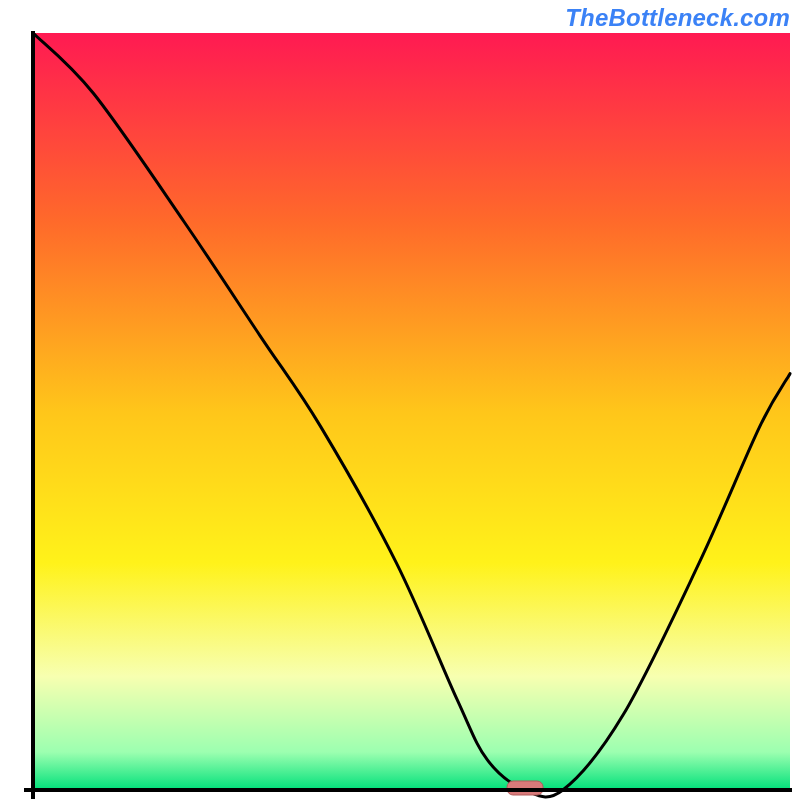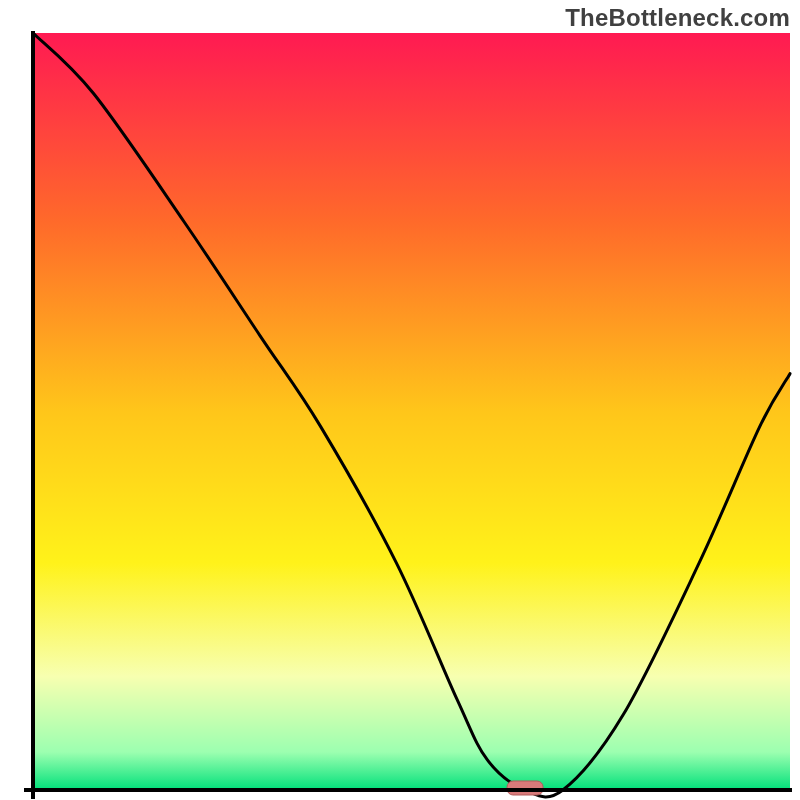--- a/index.html
+++ b/index.html
@@ -14,23 +14,24 @@
     position: relative;
     width: 800px;
     height: 800px;
   }
   .watermark {
     position: absolute;
     top: 4px;
     right: 10px;
     font-size: 24px;
     font-weight: bold;
-    color: #404040;
+    color: #3b82f6;
     letter-spacing: 0.2px;
     z-index: 4;
+    font-style: italic;
   }
   svg {
     position: absolute;
     top: 0;
     left: 0;
   }
 </style>
 </head>
 <body>
 

